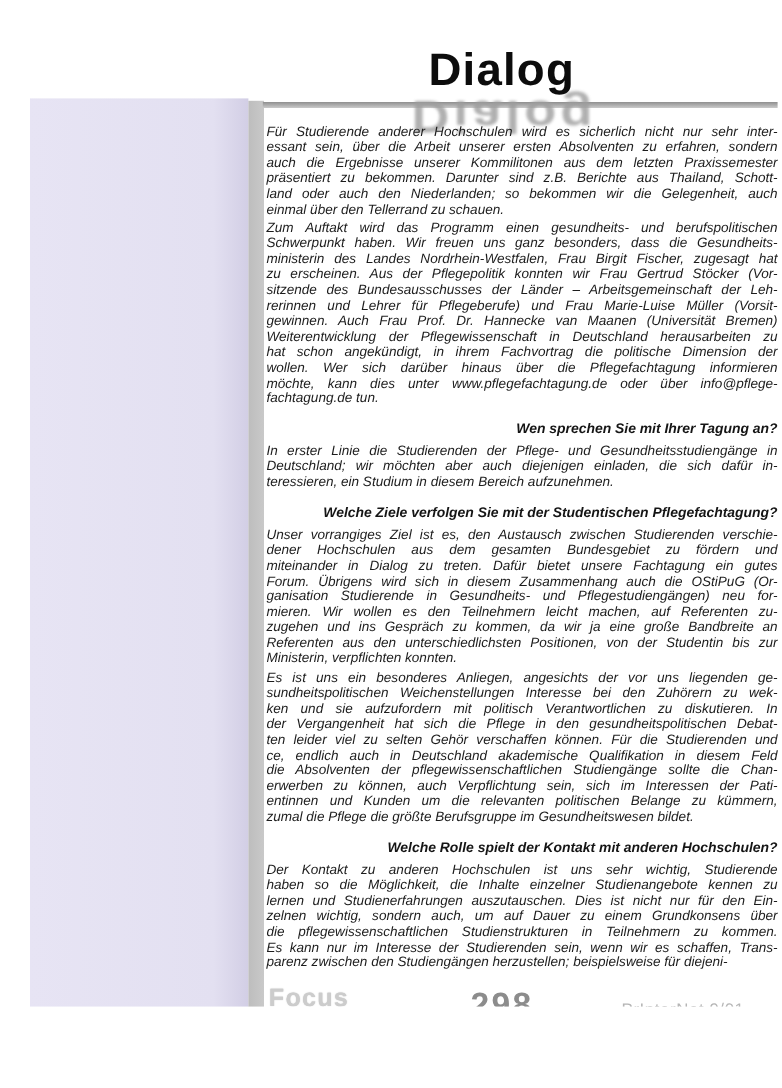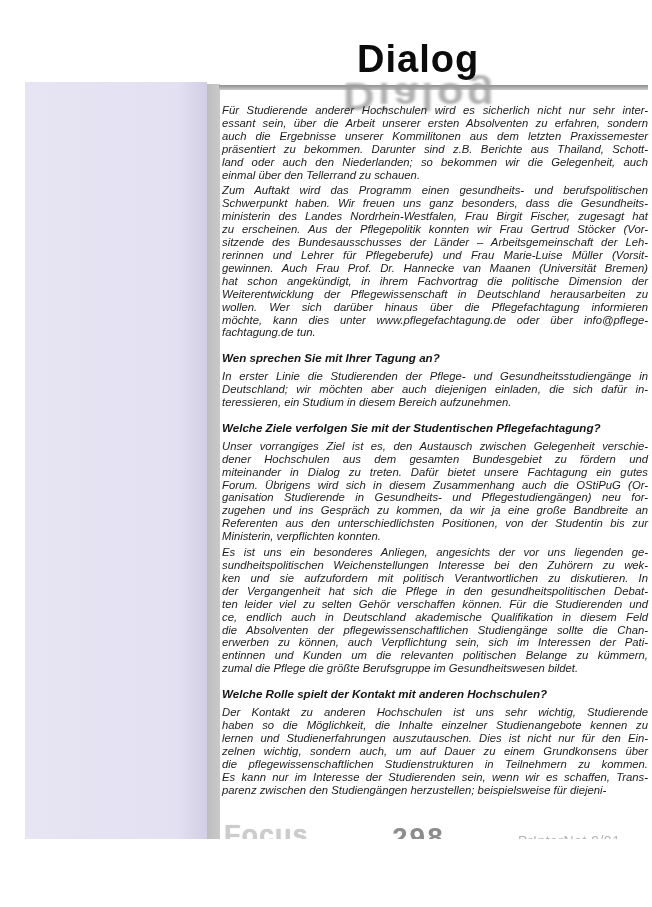--- a/index.html
+++ b/index.html
@@ -33,25 +33,25 @@
     background:linear-gradient(#8f8f8f,#cacaca);
   }
   
   .article{
     position:absolute;left:222px;top:104px;width:426px;z-index:4;
     color:#1c1c1c;font-size:11.3px;line-height:12.9px;font-style:italic;
   }
   .para{margin:0 0 3px 0;}
   .line{text-align:justify;text-align-last:justify;white-space:normal;}
   .line.last{text-align-last:left;}
-  .heading{font-weight:bold;font-size:11.6px;margin:13px 0 5px 0;color:#151515;}
+  .heading{font-weight:bold;font-size:11.6px;margin:13px 0 5px 0;color:#151515;text-align:right;}
   
   .footer-section{
     position:absolute;left:224px;top:820px;z-index:2;
-    font-size:27px;font-weight:bold;letter-spacing:1px;color:#cccccc;
+    font-size:21px;font-weight:bold;letter-spacing:1px;color:#cccccc;
     text-shadow:0 0 1px #bfbfbf;
   }
   .footer-page{
     position:absolute;left:392px;top:822px;z-index:2;
     font-size:28px;font-weight:bold;letter-spacing:2px;color:#8c8c8c;
   }
   .footer-issue{
     position:absolute;left:518px;top:833px;z-index:2;
     font-size:14px;color:#b5b5b5;letter-spacing:.5px;
   }
@@ -82,39 +82,40 @@
         <div class="line last">einmal über den Tellerrand zu schauen.</div>
       </div>
       <div class="para">
         <div class="line">Zum Auftakt wird das Programm einen gesundheits- und berufspolitischen</div>
         <div class="line">Schwerpunkt haben. Wir freuen uns ganz besonders, dass die Gesundheits-</div>
         <div class="line">ministerin des Landes Nordrhein-Westfalen, Frau Birgit Fischer, zugesagt hat</div>
         <div class="line">zu erscheinen. Aus der Pflegepolitik konnten wir Frau Gertrud Stöcker (Vor-</div>
         <div class="line">sitzende des Bundesausschusses der Länder – Arbeitsgemeinschaft der Leh-</div>
         <div class="line">rerinnen und Lehrer für Pflegeberufe) und Frau Marie-Luise Müller (Vorsit-</div>
         <div class="line">gewinnen. Auch Frau Prof. Dr. Hannecke van Maanen (Universität Bremen)</div>
+        <div class="line">Weiterentwicklung der Pflegewissenschaft in Deutschland herausarbeiten zu</div>
         <div class="line">hat schon angekündigt, in ihrem Fachvortrag die politische Dimension der</div>
-        <div class="line">Weiterentwicklung der Pflegewissenschaft in Deutschland herausarbeiten zu</div>
         <div class="line">wollen. Wer sich darüber hinaus über die Pflegefachtagung informieren</div>
         <div class="line">möchte, kann dies unter www.pflegefachtagung.de oder über info@pflege-</div>
         <div class="line last">fachtagung.de tun.</div>
       </div>
       <div class="heading">Wen sprechen Sie mit Ihrer Tagung an?</div>
       <div class="para">
         <div class="line">In erster Linie die Studierenden der Pflege- und Gesundheitsstudiengänge in</div>
         <div class="line">Deutschland; wir möchten aber auch diejenigen einladen, die sich dafür in-</div>
         <div class="line last">teressieren, ein Studium in diesem Bereich aufzunehmen.</div>
       </div>
       <div class="heading">Welche Ziele verfolgen Sie mit der Studentischen Pflegefachtagung?</div>
       <div class="para">
-        <div class="line">Unser vorrangiges Ziel ist es, den Austausch zwischen Gelegenheit verschie-</div>
+        <div class="line">Unser vorrangiges Ziel ist es, den Austausch zwischen Studierenden verschie-</div>
         <div class="line">dener Hochschulen aus dem gesamten Bundesgebiet zu fördern und</div>
         <div class="line">miteinander in Dialog zu treten. Dafür bietet unsere Fachtagung ein gutes</div>
         <div class="line">Forum. Übrigens wird sich in diesem Zusammenhang auch die OStiPuG (Or-</div>
         <div class="line">ganisation Studierende in Gesundheits- und Pflegestudiengängen) neu for-</div>
+        <div class="line">mieren. Wir wollen es den Teilnehmern leicht machen, auf Referenten zu-</div>
         <div class="line">zugehen und ins Gespräch zu kommen, da wir ja eine große Bandbreite an</div>
         <div class="line">Referenten aus den unterschiedlichsten Positionen, von der Studentin bis zur</div>
         <div class="line last">Ministerin, verpflichten konnten.</div>
       </div>
       <div class="para">
         <div class="line">Es ist uns ein besonderes Anliegen, angesichts der vor uns liegenden ge-</div>
         <div class="line">sundheitspolitischen Weichenstellungen Interesse bei den Zuhörern zu wek-</div>
         <div class="line">ken und sie aufzufordern mit politisch Verantwortlichen zu diskutieren. In</div>
         <div class="line">der Vergangenheit hat sich die Pflege in den gesundheitspolitischen Debat-</div>
         <div class="line">ten leider viel zu selten Gehör verschaffen können. Für die Studierenden und</div>

